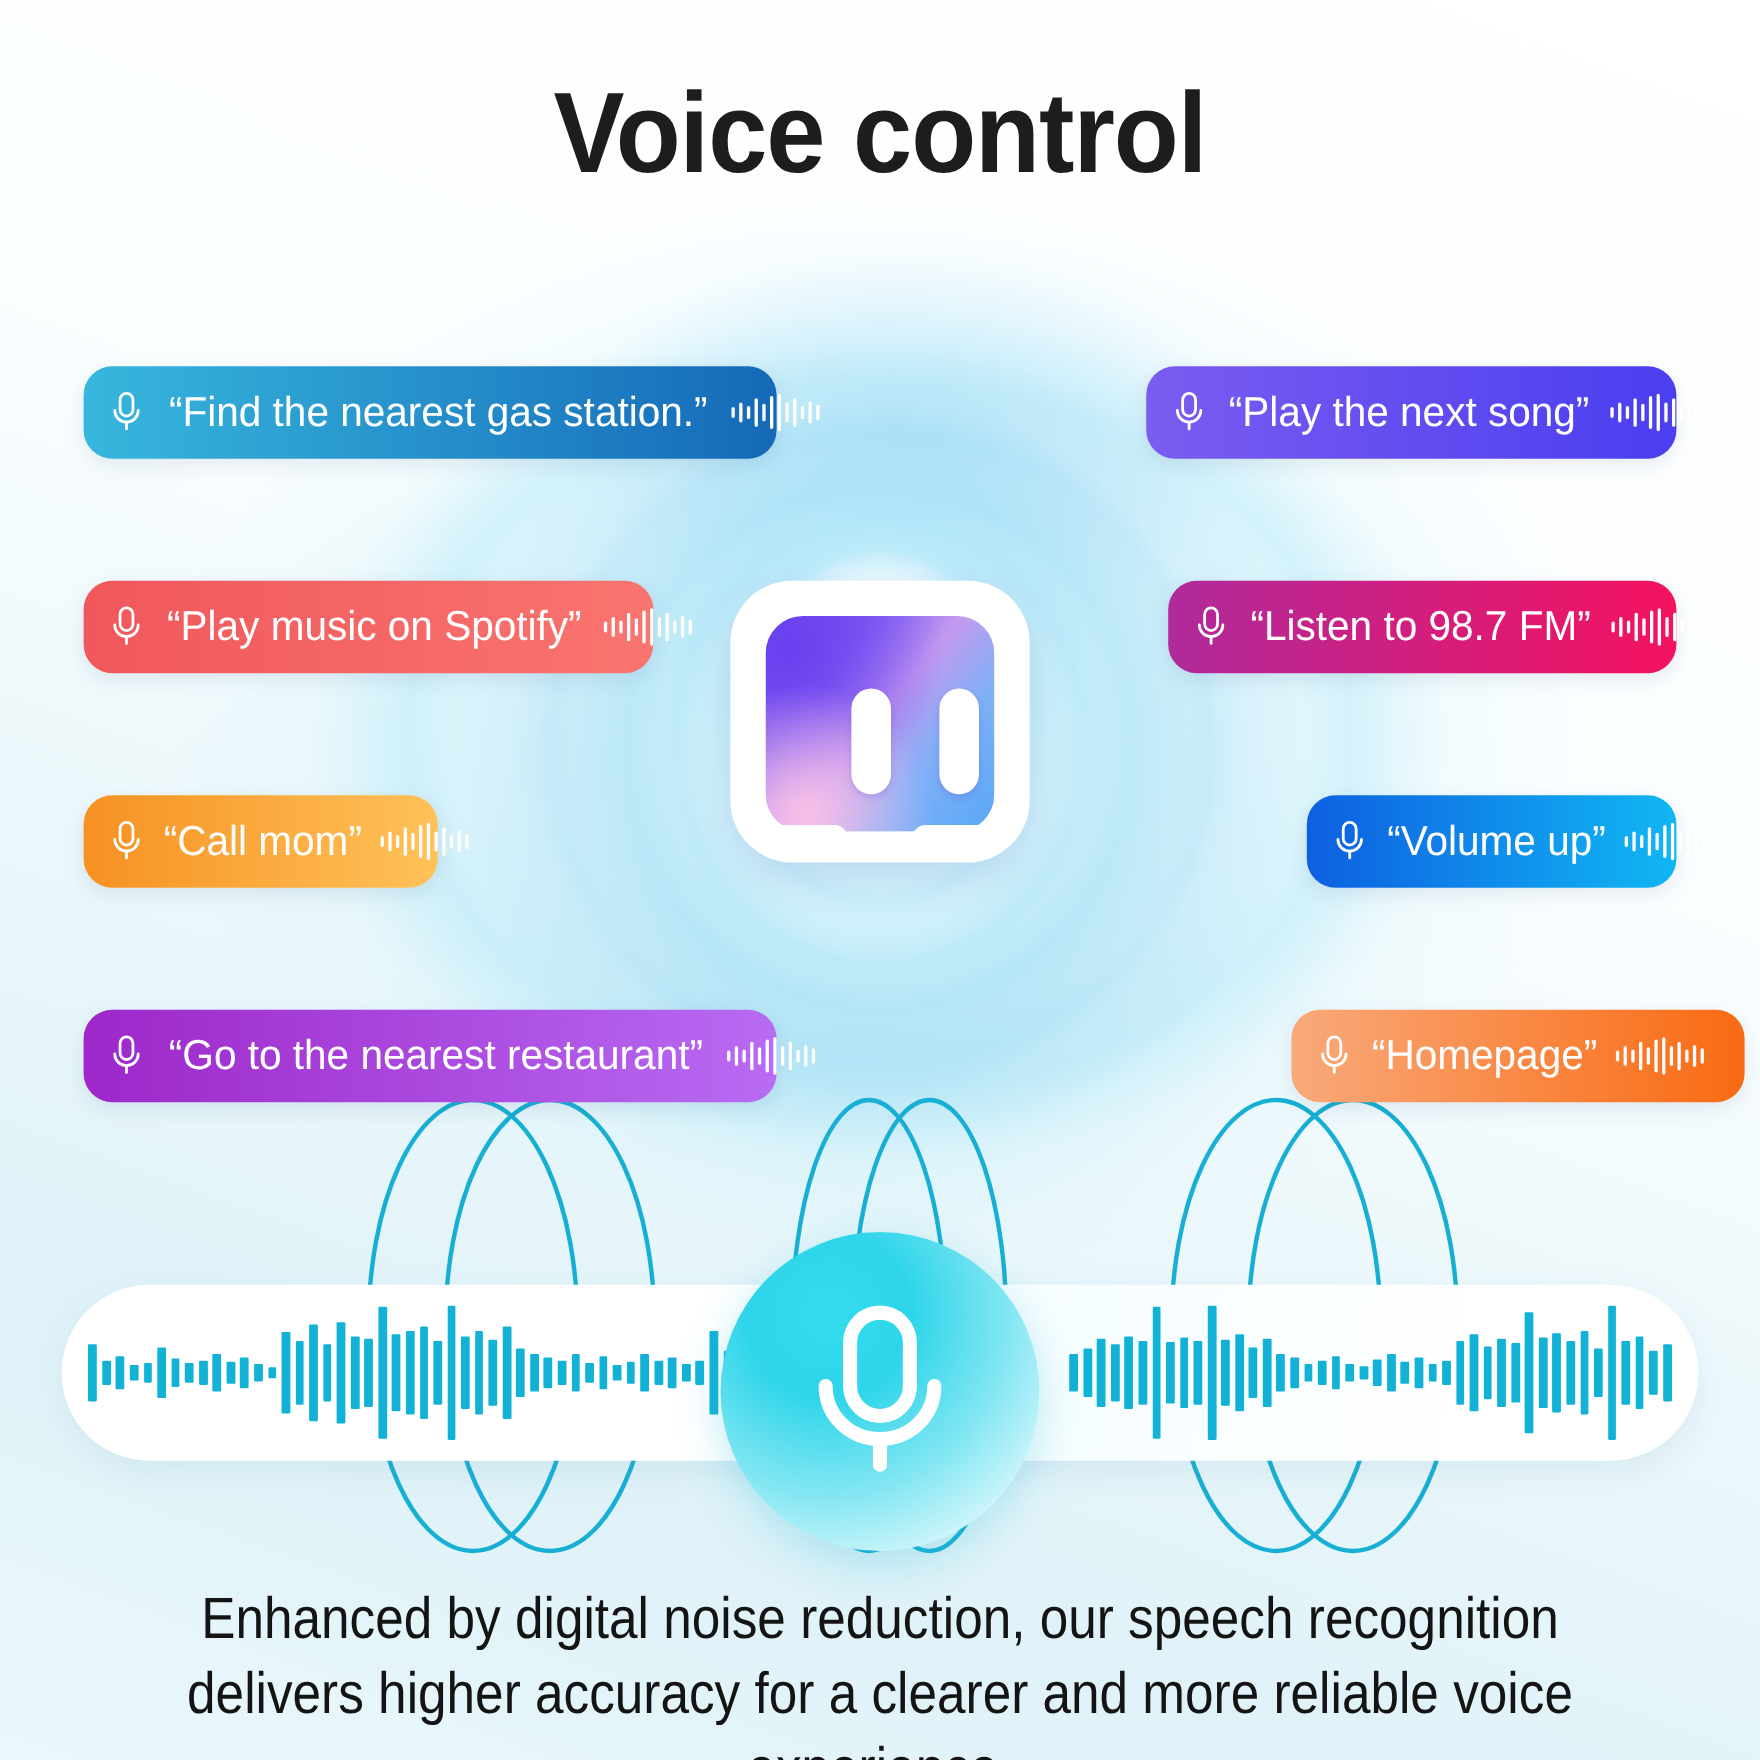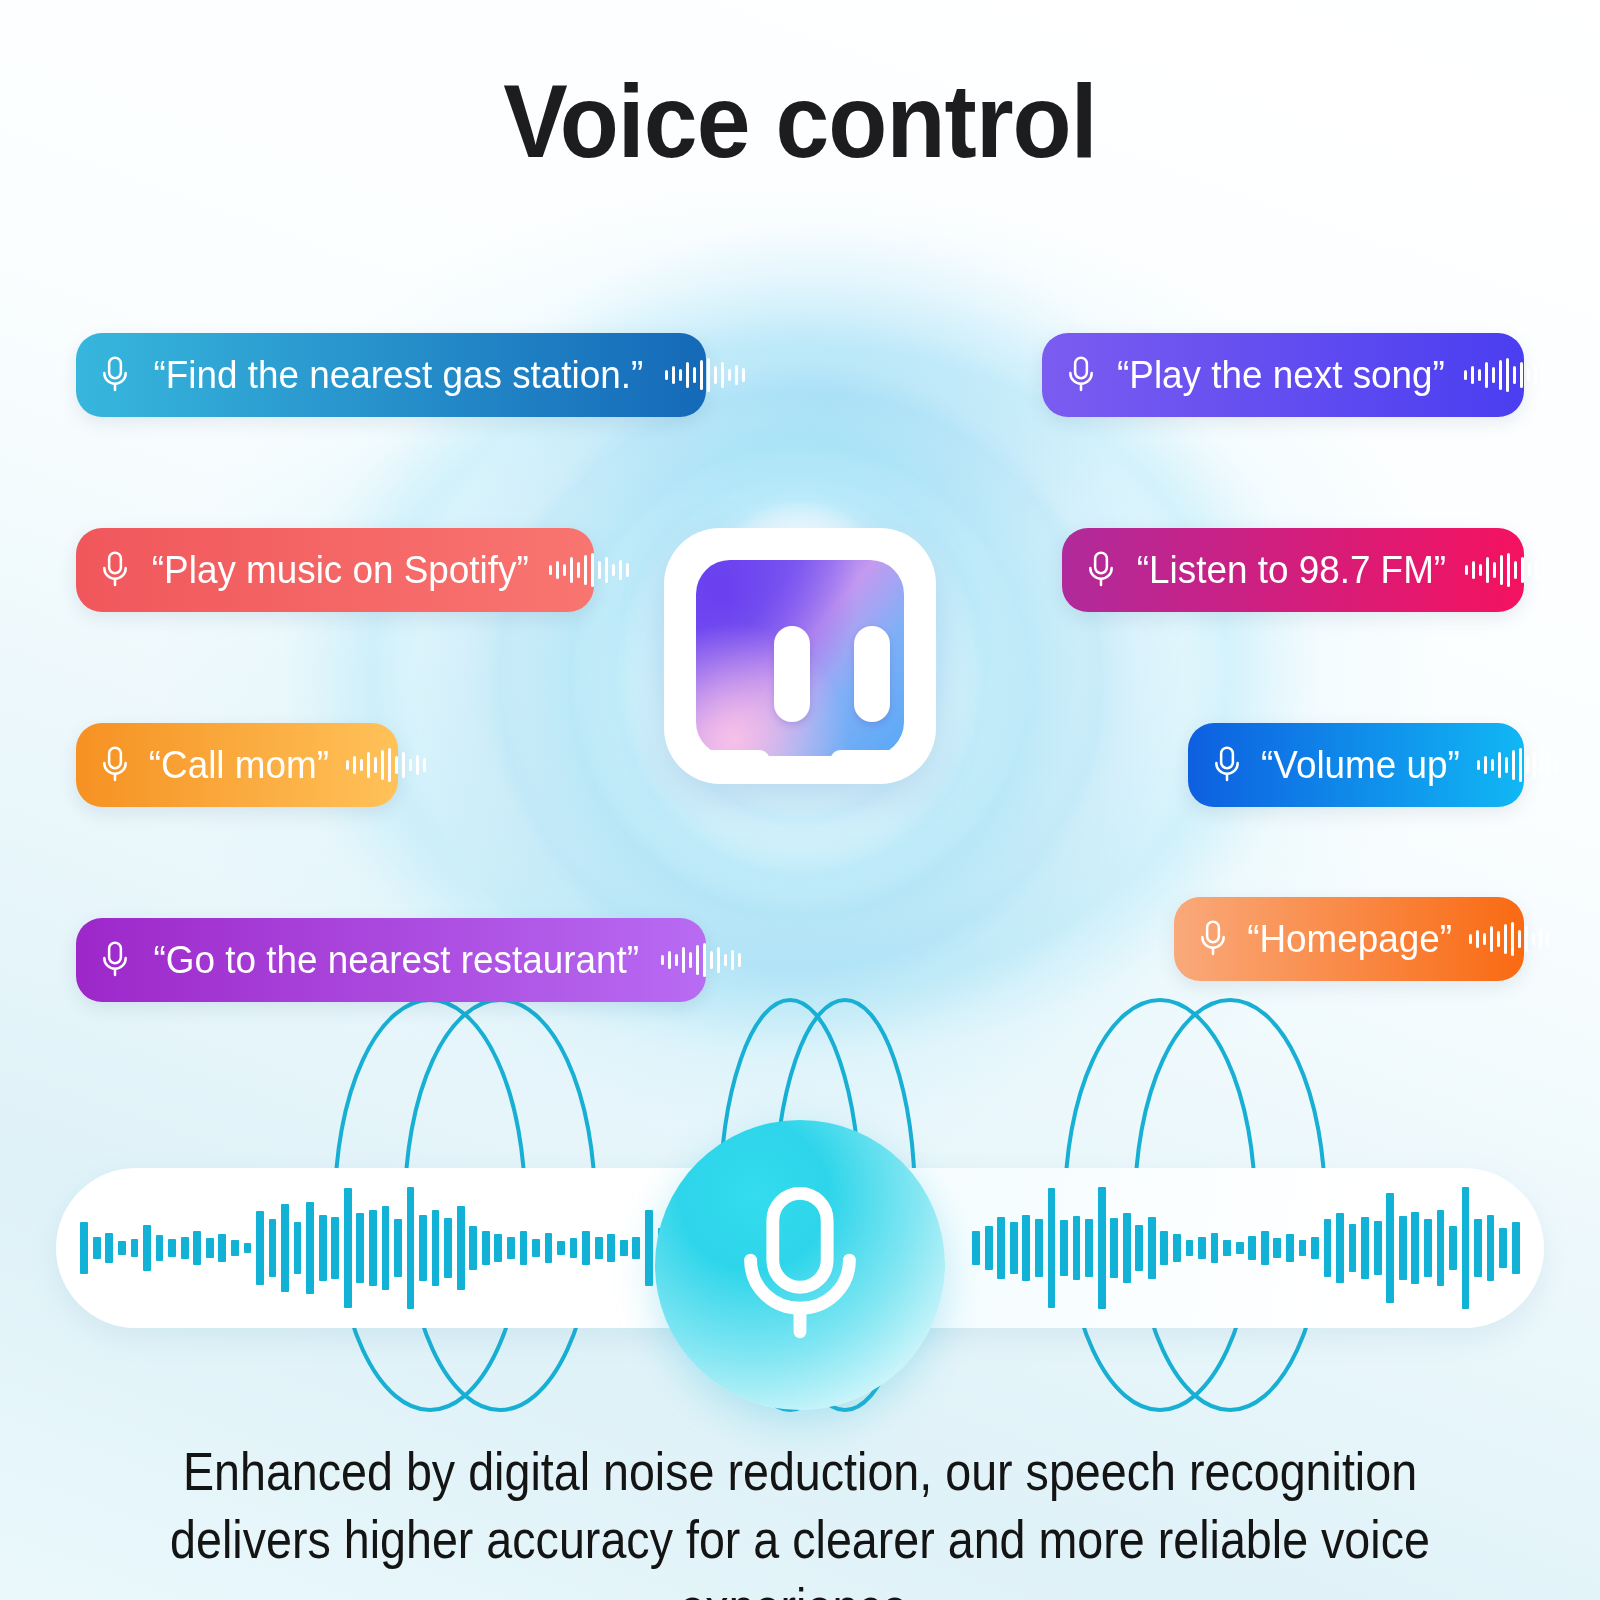--- a/index.html
+++ b/index.html
@@ -296,21 +296,21 @@
           <i style="height:16px"></i>
           <i style="height:30px"></i>
           <i style="height:34px"></i>
           <i style="height:18px"></i>
           <i style="height:26px"></i>
           <i style="height:12px"></i>
           <i style="height:20px"></i>
           <i style="height:14px"></i>
         </span>
       </div>
-      <div class="pill" style="width: 350px; top: 897px; left: 1174px; background: linear-gradient(90deg, rgb(249, 169, 122) 0%, rgb(249, 106, 18) 100%);">
+      <div class="pill" style="width: 412px; top: 918px; left: 1174px; background: linear-gradient(90deg, rgb(249, 169, 122) 0%, rgb(249, 106, 18) 100%);">
         <svg class="mic-ico" viewBox="0 0 24 30" fill="none">
           <rect x="7.6" y="2" width="8.8" height="15.4" rx="4.4" stroke="#fff" stroke-width="1.9"></rect>
           <path d="M4 13.6c0 4.4 3.6 7.9 8 7.9s8-3.5 8-7.9" stroke="#fff" stroke-width="1.9" stroke-linecap="round"></path>
           <path d="M12 21.8v4.4" stroke="#fff" stroke-width="1.9" stroke-linecap="round"></path>
         </svg>
         <span class="ptext">“Homepage”</span>
         <span class="wf">
           <i style="height:10px"></i>
           <i style="height:18px"></i>
           <i style="height:12px"></i>

